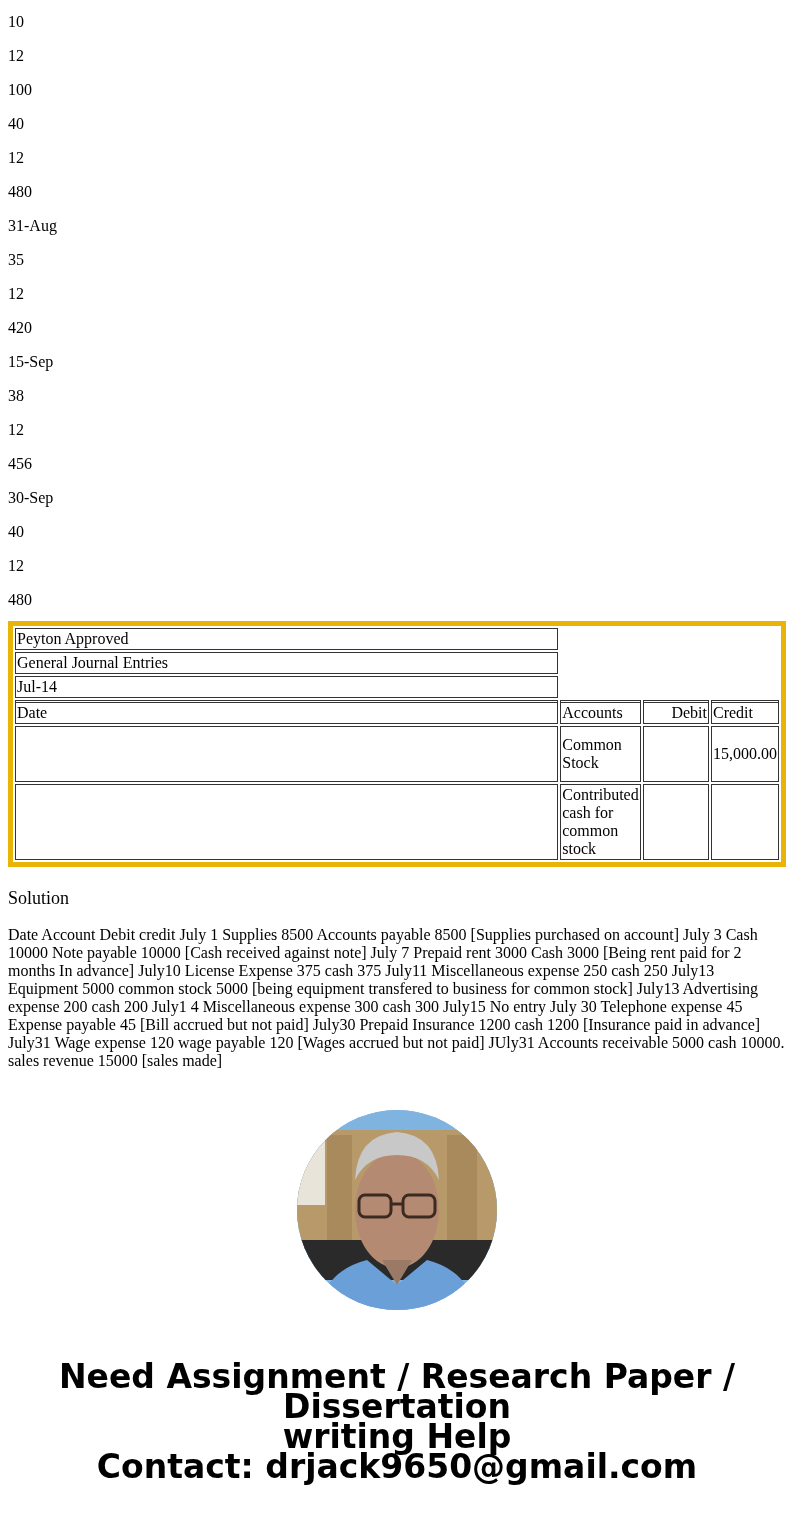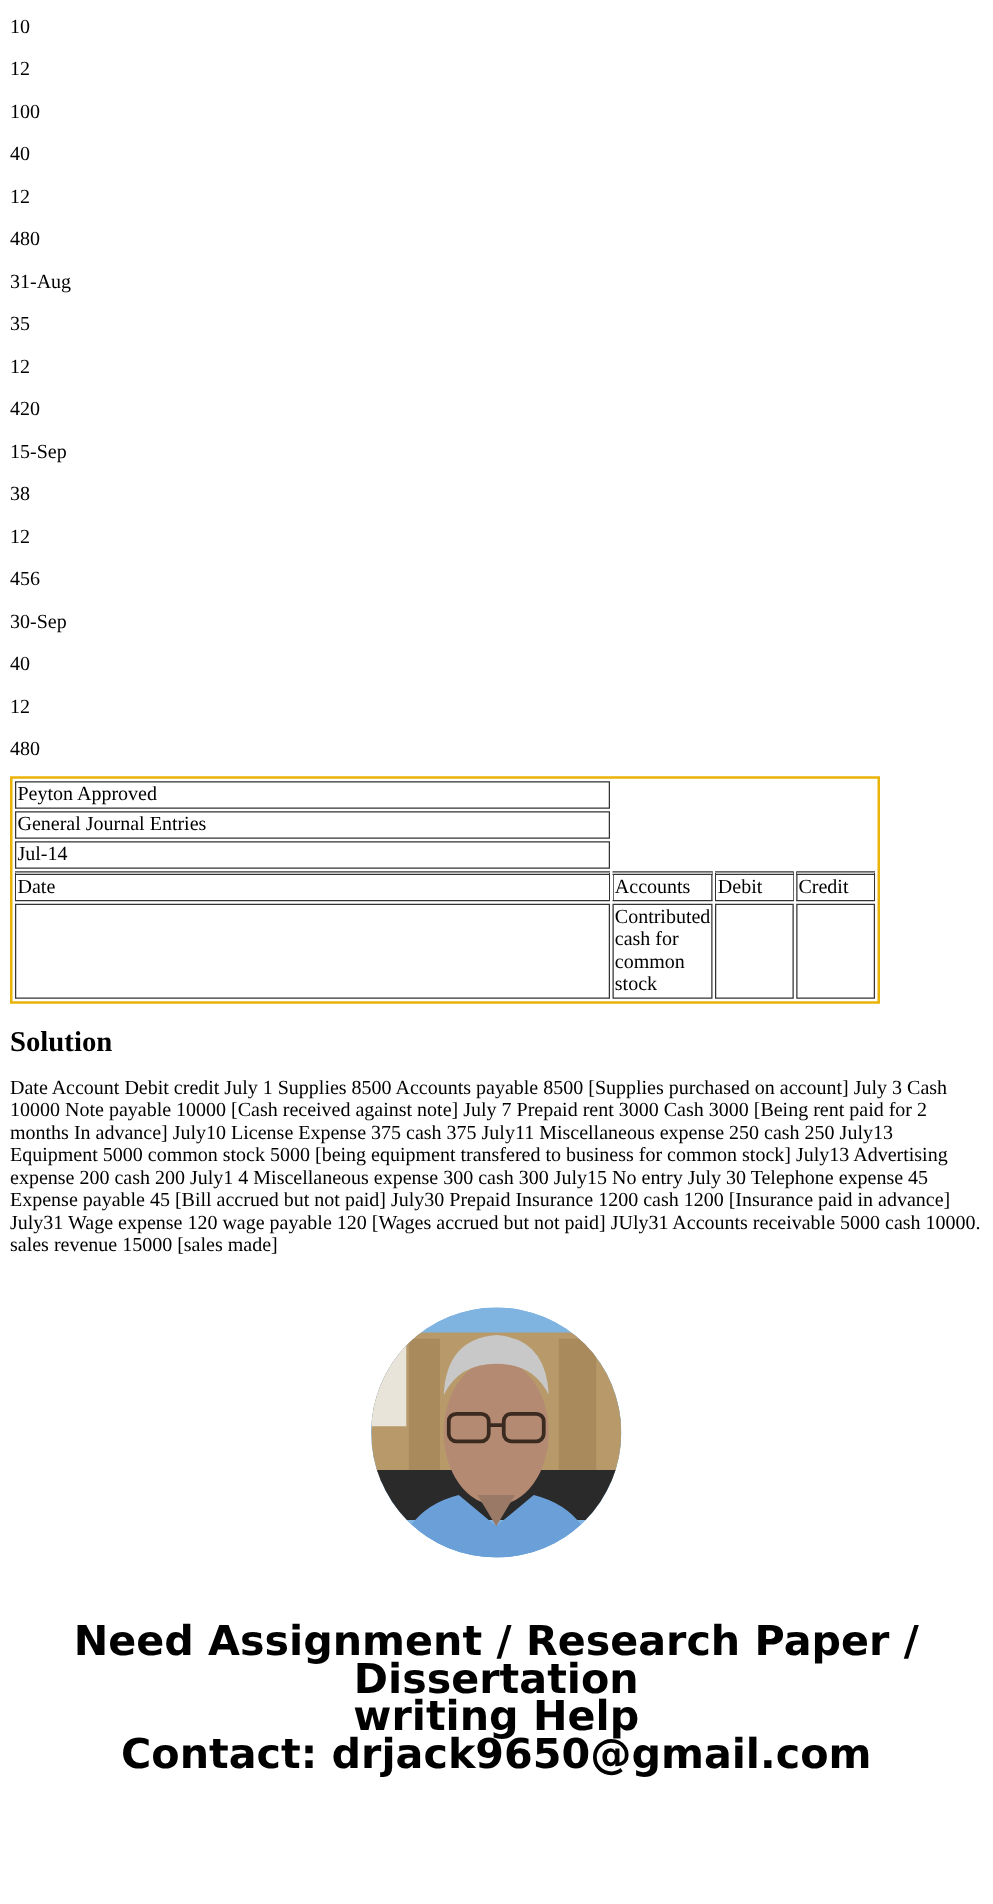--- a/index.html
+++ b/index.html
@@ -22,49 +22,49 @@
       margin: 0;
       height: 34px;
       line-height: 18px;
       padding-top: 13px;
       box-sizing: border-box;
     }
     .val-list p:first-child {
       padding-top: 13px;
     }
     table.journal {
-      border: 2px solid #eab308;
+      border: 5px solid #eab308;
       border-collapse: separate;
       border-spacing: 2px;
-      width: 696px;
+      width: 778px;
       margin-top: 9px;
     }
     table.journal td {
       border: 1px solid #808080;
       border-right-color: #333;
       border-bottom-color: #333;
       border-top-color: #333;
       border-left-color: #333;
       padding: 1px 1px;
       vertical-align: middle;
       line-height: 18px;
     }
     table.journal td.blank-cell {
       border: none;
     }
     table.journal tr.head-row td {
       border-top: 3px double #333;
     }
     .c-date { width: 552px; }
     .c-acct { width: 76px; }
-    .c-debit { width: 63px; }
+    .c-debit { width: 63px; text-align: right; }
     .c-credit { width: 63px; }
     h3.solution-heading {
-      font-size: 23px;
-      font-weight: bold;
+      font-size: 18px;
+      font-weight: normal;
       margin: 20px 0 0 0;
       line-height: 22px;
     }
     p.solution-text {
       margin: 17px 16px 0 0;
       line-height: 18px;
       width: 778px;
     }
     .avatar-wrap {
       display: flex;
@@ -129,20 +129,26 @@
       <tr>
         <td>Jul-14</td>
         <td class="blank-cell" colspan="3"></td>
       </tr>
       <tr class="head-row">
         <td class="c-date">Date</td>
         <td class="c-acct">Accounts</td>
         <td class="c-debit">Debit</td>
         <td class="c-credit">Credit</td>
       </tr>
+      <tr style="height:56px;">
+        <td></td>
+        <td>Common Stock</td>
+        <td></td>
+        <td>15,000.00</td>
+      </tr>
       <tr>
         <td></td>
         <td>Contributed cash for common stock</td>
         <td></td>
         <td></td>
       </tr>
     </tbody>
   </table>
 
   <h3 class="solution-heading">Solution</h3>

